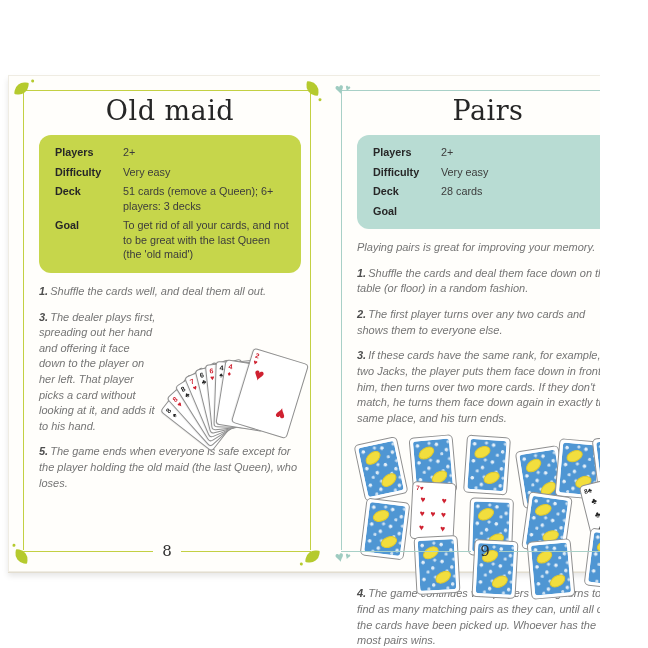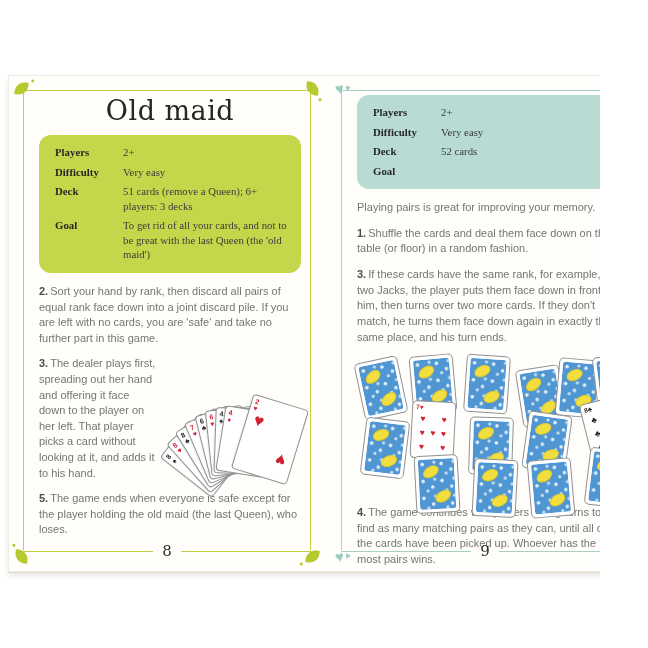--- a/index.html
+++ b/index.html
@@ -43,27 +43,27 @@
   .orn-heart.bl { left:8px; bottom:6px; }
   .orn-heart.br { right:6px; bottom:6px; transform:scaleX(-1); }
 
   
   .content { position:absolute; left:30px; right:23px; top:19px; }
   .title { font-family:"DejaVu Serif", serif; font-weight:400; color:#262626;
            font-size:27px; text-align:center; letter-spacing:.5px; margin-bottom:9px; }
 
   .info-box { border-radius:12px; padding:10px 12px 11px 16px; display:grid;
               grid-template-columns:62px 1fr; row-gap:5px; column-gap:6px;
-              font-size:10.8px; line-height:1.35; margin-bottom:11px;font-family:Liberation Serif, serif; }
+              font-size:10.8px; line-height:1.35; margin-bottom:11px; }
   .page-left  .info-box { background:#c6d64b; }
   .page-right .info-box { background:#b8dcd3; }
   .info-label { font-weight:bold; color:#272727; }
   .info-value { color:#3c3c3c; }
 
-  .para { font-size:11px; line-height:1.42; color:#757575; margin-bottom:10px; }
+  .para { font-size:11px; line-height:1.42; color:#757575; margin-bottom:10px;font-style:italic; }
   .para b { color:#4d4d4d; margin-right:2px; }
 
   
   .fan-wrap { float:right; width:152px; height:126px; position:relative; margin:-4px -14px 2px 6px; }
   .fan { position:absolute; right:4px; bottom:2px; width:150px; height:124px; }
   .fan-card { position:absolute; bottom:2px; left:52px; width:48px; height:66px;
               background:#fff; border:1px solid #8f8f8f; border-radius:4px;
               transform-origin:50% 120%; box-shadow:-1px 0 0 rgba(0,0,0,.06); padding:2px 3px; }
   .fan-card .idx { font-size:7px; line-height:1.05; font-weight:bold; text-align:left; }
   .fan-card.front { width:58px; height:78px; left:64px; bottom:0; }
@@ -119,21 +119,21 @@
           <div class="info-value" data-name="info-value">2+</div>
           <div class="info-label" data-name="info-label">Difficulty</div>
           <div class="info-value" data-name="info-value">Very easy</div>
           <div class="info-label" data-name="info-label">Deck</div>
           <div class="info-value" data-name="info-value">51 cards (remove a Queen); 6+ players: 3 decks</div>
           <div class="info-label" data-name="info-label">Goal</div>
           <div class="info-value" data-name="info-value">To get rid of all your cards, and not to be great with the last Queen (the 'old maid')</div>
         </div>
 
 
-        <p class="para" data-name="step-2"><b>2.</b><span>Sort your hand by rank, then discard all pairs of equal rank face down into a joint discard pile. If you are left with no cards, you are 'safe' and take no further part in this game.</span></p>
+        <p class="para" data-name="step-1"><b>1.</b><span>Shuffle the cards well, and deal them all out.</span></p>
 
         <div class="fan-wrap" data-name="card-fan-illustration">
           <div class="fan">
             <div class="fan-card" style="transform:rotate(-52deg)" data-name="playing-card">
               <div class="idx black"><span>8</span><br><span>♠</span></div>
               </div>
             <div class="fan-card" style="transform:rotate(-42deg)" data-name="playing-card">
               <div class="idx red"><span>8</span><br><span>♥</span></div>
               </div>
             <div class="fan-card" style="transform:rotate(-32deg)" data-name="playing-card">
@@ -176,33 +176,35 @@
     </div>
 
     <div class="page page-right" data-name="page-pairs">
       <div class="frame" data-name="page-frame-right"></div>
       <div class="orn-heart tl" data-name="heart-ornament-icon"><span class="h1">♥</span><span class="h2">♥</span></div>
       <div class="orn-heart tr" data-name="heart-ornament-icon"><span class="h1">♥</span><span class="h2">♥</span></div>
       <div class="orn-heart bl" data-name="heart-ornament-icon"><span class="h1">♥</span><span class="h2">♥</span></div>
       <div class="orn-heart br" data-name="heart-ornament-icon"><span class="h1">♥</span><span class="h2">♥</span></div>
 
       <div class="content" data-name="page-content">
+        <div class="title" data-name="page-title">Pairs</div>
 
         <div class="info-box" data-name="game-info-box">
           <div class="info-label" data-name="info-label">Players</div>
           <div class="info-value" data-name="info-value">2+</div>
           <div class="info-label" data-name="info-label">Difficulty</div>
           <div class="info-value" data-name="info-value">Very easy</div>
           <div class="info-label" data-name="info-label">Deck</div>
-          <div class="info-value" data-name="info-value">52 cards</div>
+          <div class="info-value" data-name="info-value">28 cards</div>
           <div class="info-label" data-name="info-label">Goal</div>
         </div>
 
         <p class="para" data-name="intro-paragraph">Playing pairs is great for improving your memory.</p>
         <p class="para" data-name="step-1"><b>1.</b><span>Shuffle the cards and deal them face down on the table (or floor) in a random fashion.</span></p>
+        <p class="para" data-name="step-2"><b>2.</b><span>The first player turns over any two cards and shows them to everyone else.</span></p>
         <p class="para" data-name="step-3"><b>3.</b><span>If these cards have the same rank, for example, two Jacks, the player puts them face down in front of him, then turns over two more cards. If they don't match, he turns them face down again in exactly the same place, and his turn ends.</span></p>
 
         <div class="grid-illus" data-name="card-layout-illustration">
           <div class="gcard" style="left:10px;  top:4px;  transform:rotate(-12deg)" data-name="card-back">
               <div class="gback">
                 <span class="lemon a" data-name="lemon-icon"></span>
                 <span class="lemon b" data-name="lemon-icon"></span>
               </div>
             </div>
           <div class="gcard" style="left:62px;  top:0px;  transform:rotate(-5deg)" data-name="card-back">

